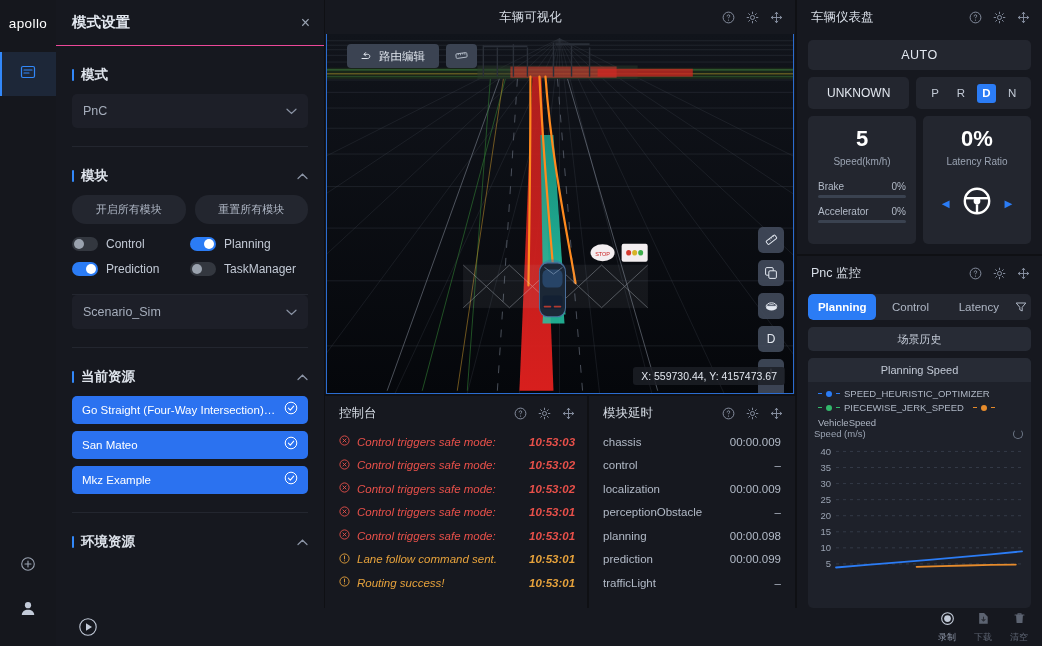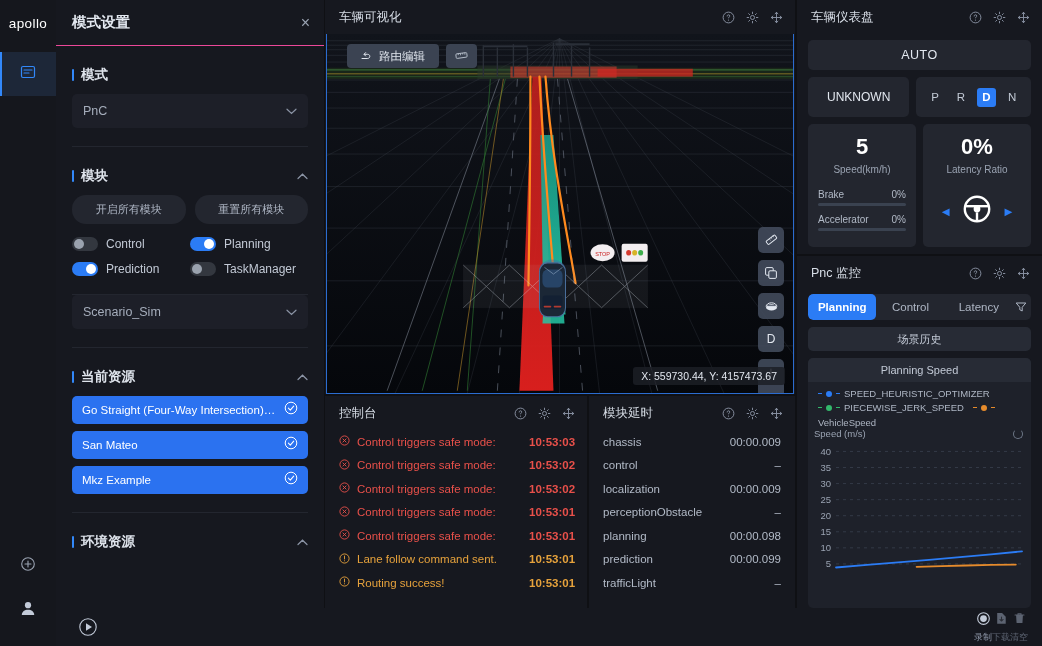--- a/index.html
+++ b/index.html
@@ -111,21 +111,21 @@
   .panel { background: #16181f; position: relative; }
   .panel-head {
     height: 34px; display: flex; align-items: center; padding: 0 12px 0 14px;
     flex: 0 0 34px;
   }
   .panel-title { font-size: 12.5px; color: #d7dde6; flex: 1; font-weight: 500; }
   .head-icons { display: flex; align-items: center; gap: 11px; }
   .hicon { cursor: pointer; display: flex; align-items: center; }
 
   
-  .viewer { flex: 1; display: flex; flex-direction: column; min-height: 0; margin-bottom: 2px; }
+  .viewer { flex: 1; display: flex; flex-direction: column; min-height: 0; margin-bottom: 2px; text-align: center; }
   .scene {
     flex: 1; position: relative; overflow: hidden;
     background: #05070b; border: 1px solid #2b6cd0; border-top: none;
     margin: 0 1px;
   }
   .scene-tabs {
     position: absolute; left: 20px; top: 10px; z-index: 6;
     display: flex; gap: 7px;
   }
   .scene-tab {
@@ -148,21 +148,21 @@
   .coord {
     position: absolute; right: 8px; bottom: 8px; z-index: 6;
     background: #1c1f26d9; border-radius: 3px; padding: 3px 8px;
     font-size: 10.5px; color: #e2e7ef;
   }
 
   
   .bottom-row { height: 212px; flex: 0 0 212px; display: flex; gap: 2px; }
   .console { flex: 1 1 56%; background: #16181f; display: flex; flex-direction: column; }
   .latency { flex: 1 1 44%; background: #16181f; display: flex; flex-direction: column; }
-  .log-list { flex: 1; padding: 0 12px 0 14px; overflow: hidden; }
+  .log-list { flex: 1; padding: 0 12px 0 14px; overflow: hidden; font-style: italic; }
   .log-row {
     height: 23.5px; display: flex; align-items: center; gap: 7px; font-size: 11.5px;
   }
   .log-row .msg { flex: 1; white-space: nowrap; overflow: hidden; text-overflow: ellipsis; }
   .log-row .ts { font-weight: 600; font-size: 11.5px; }
   .err { color: #e8504a; }
   .warn { color: #e6a23c; }
   .lat-list { flex: 1; padding: 0 14px; }
   .lat-row {
     height: 23.5px; display: flex; align-items: center; font-size: 11.5px; color: #b2bac7;
@@ -172,21 +172,21 @@
 
   
   .right { width: 245px; flex: 0 0 245px; height: 608px; display: flex; flex-direction: column; gap: 2px; margin-left: 2px; }
   .dash { height: 254px; flex: 0 0 254px; background: #16181f; display: flex; flex-direction: column; }
   .dash-body { padding: 6px 11px 10px; display: flex; flex-direction: column; gap: 7px; flex: 1; }
   .auto-bar {
     height: 30px; background: #23262f; border-radius: 5px;
     display: flex; align-items: center; justify-content: center;
     font-size: 12.5px; color: #e3e8f0; letter-spacing: .5px;
   }
-  .gear-row { display: flex; gap: 7px; height: 40px; }
+  .gear-row { display: flex; gap: 7px; height: 32px; }
   .unknown-box {
     flex: 1 1 47%; background: #23262f; border-radius: 5px;
     display: flex; align-items: center; justify-content: center;
     font-size: 12px; color: #e3e8f0;
   }
   .prdn {
     flex: 1 1 53%; background: #23262f; border-radius: 5px;
     display: flex; align-items: center; justify-content: space-around; padding: 0 6px;
   }
   .gear {
@@ -248,21 +248,21 @@
   }
   .plot { position: relative; width: 100%; height: 100%; }
 
   
   .bottombar {
     height: 38px; flex: 0 0 38px; background: #16181f;
     display: flex; align-items: center; padding: 0 14px 0 22px;
   }
   .play-btn { width: 20px; height: 20px; cursor: pointer; }
   .bb-spacer { flex: 1; }
-  .bb-actions { display: flex; align-items: center; }
+  .bb-actions { display: flex; gap: 18px; align-items: center; }
   .bb-act { display: flex; flex-direction: column; align-items: center; gap: 1px; cursor: pointer; }
   .bb-lbl { font-size: 9px; color: #8b94a5; }
   .bb-act.dim .bb-lbl { color: #5c6371; }
 </style>
 </head>
 <body>
 
 <div class="app">
 
   <div class="rail">

